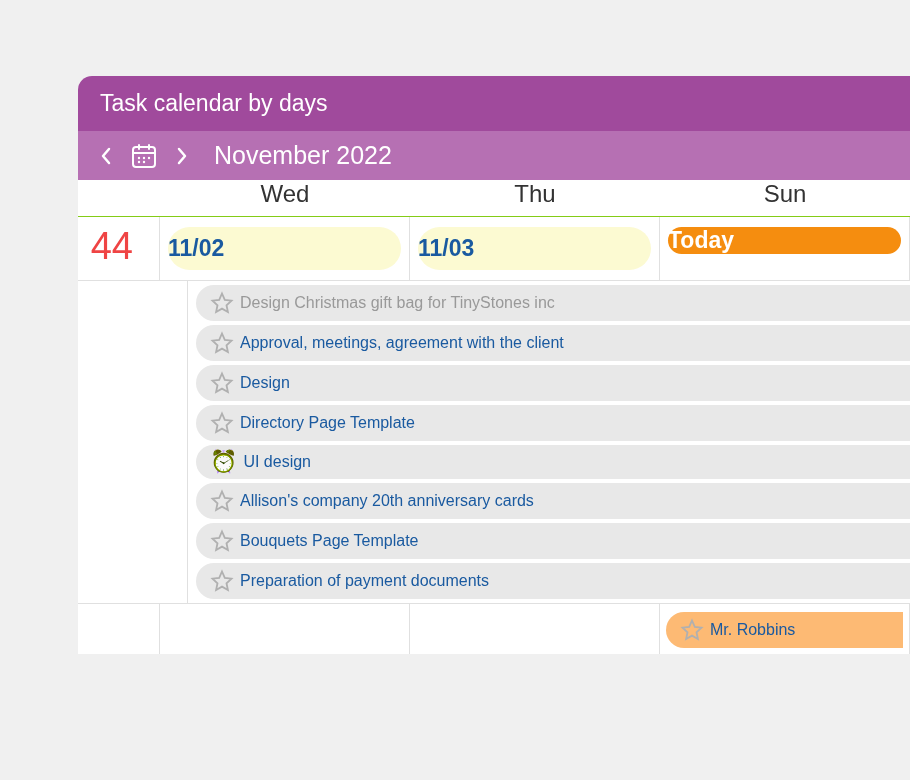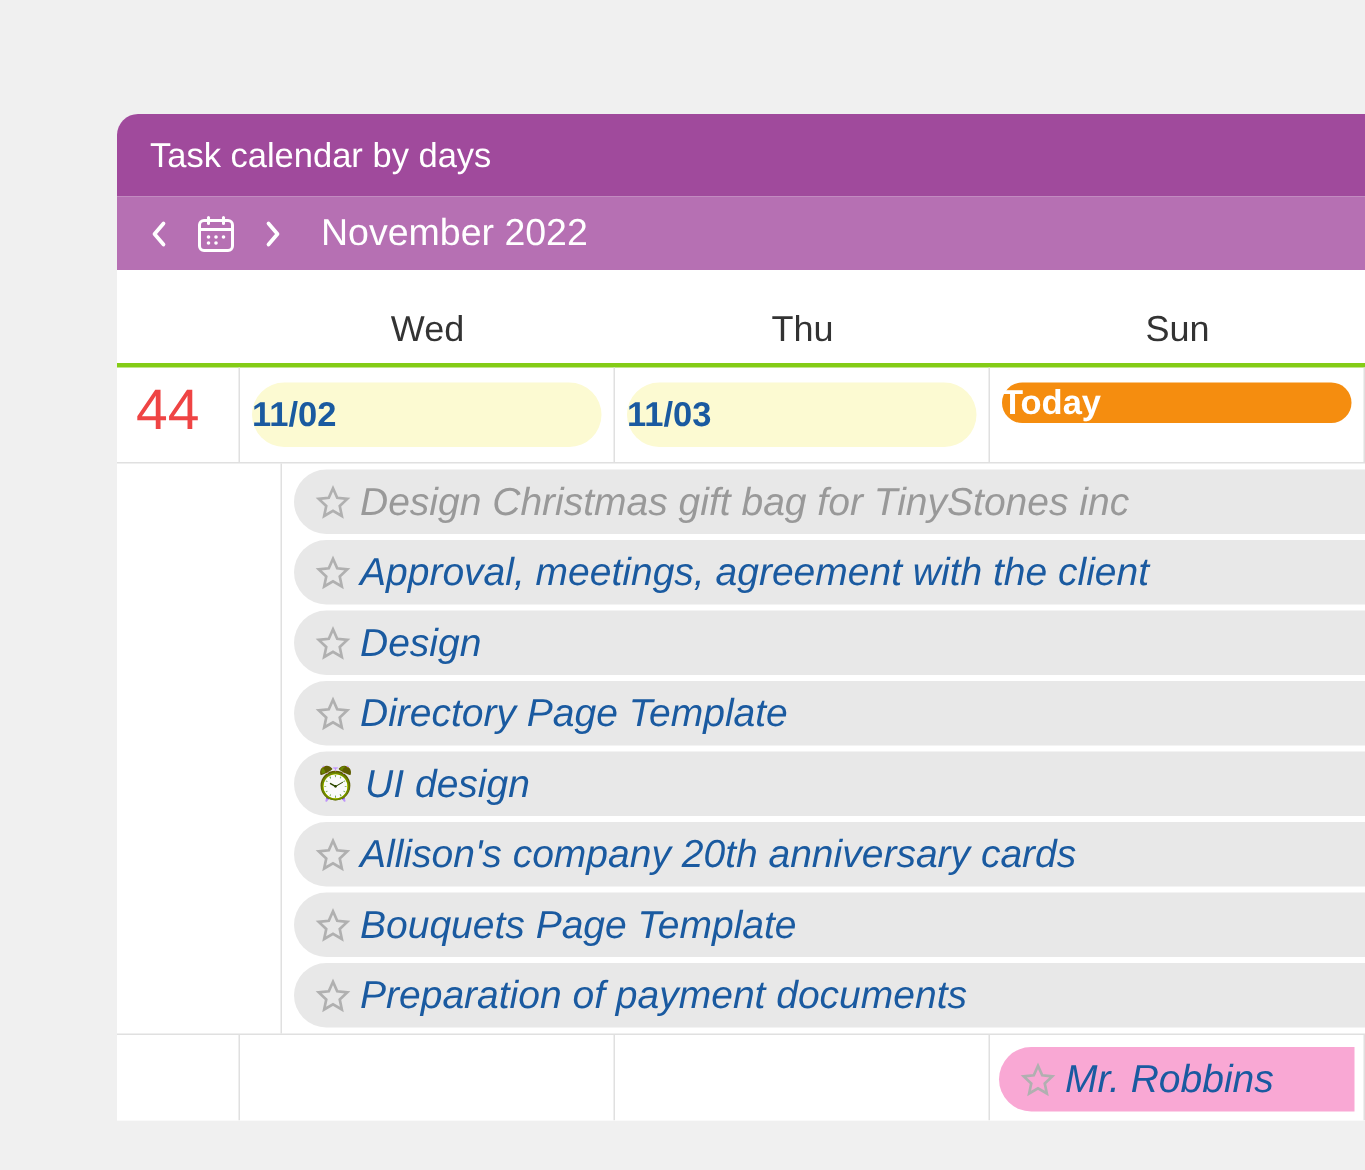--- a/index.html
+++ b/index.html
@@ -46,22 +46,21 @@
   .month-label {
     font-size: 25px;
     font-weight: 500;
     margin-left: 8px;
   }
   .grid-area {
     background: white;
   }
   .day-headers {
     display: flex;
-    border-bottom: 3px solid #84cc16;
-    padding-top: 26px;
+    border-bottom: 1px solid #84cc16;
     padding-bottom: 8px;
   }
   .week-col-spacer { width: 110px; }
   .day-header {
     flex: 0 0 250px;
     text-align: center;
     font-size: 24px;
     color: #333;
     font-weight: 400;
   }
@@ -131,39 +130,38 @@
     height: 24px;
     display: flex;
   }
   .task-star svg { width: 24px; height: 24px; }
   .task-clock {
     flex-shrink: 0;
     font-size: 22px;
     line-height: 1;
   }
   .task-text {
-    font-size: 26px;
+    font-size: 16px;
     color: #1a5aa0;
     font-weight: 500;
     white-space: nowrap;
-    font-style: italic;
   }
   .task-text.muted { color: #999; }
   .bottom-row {
     display: flex;
     min-height: 48px;
   }
   .bottom-cell {
     border-right: 1px solid #e0e0e0;
     padding: 6px;
   }
   .bottom-week { width: 110px; }
   .bottom-day { flex: 0 0 250px; }
   .bottom-task-pill {
-    background: #f9a8d4;
+    background: #fdba74;
     border-radius: 22px 0 0 22px;
     padding: 6px 12px 6px 14px;
     display: flex;
     align-items: center;
     gap: 6px;
     cursor: pointer;
     margin-top: 2px;
   }
 </style>
 </head>

